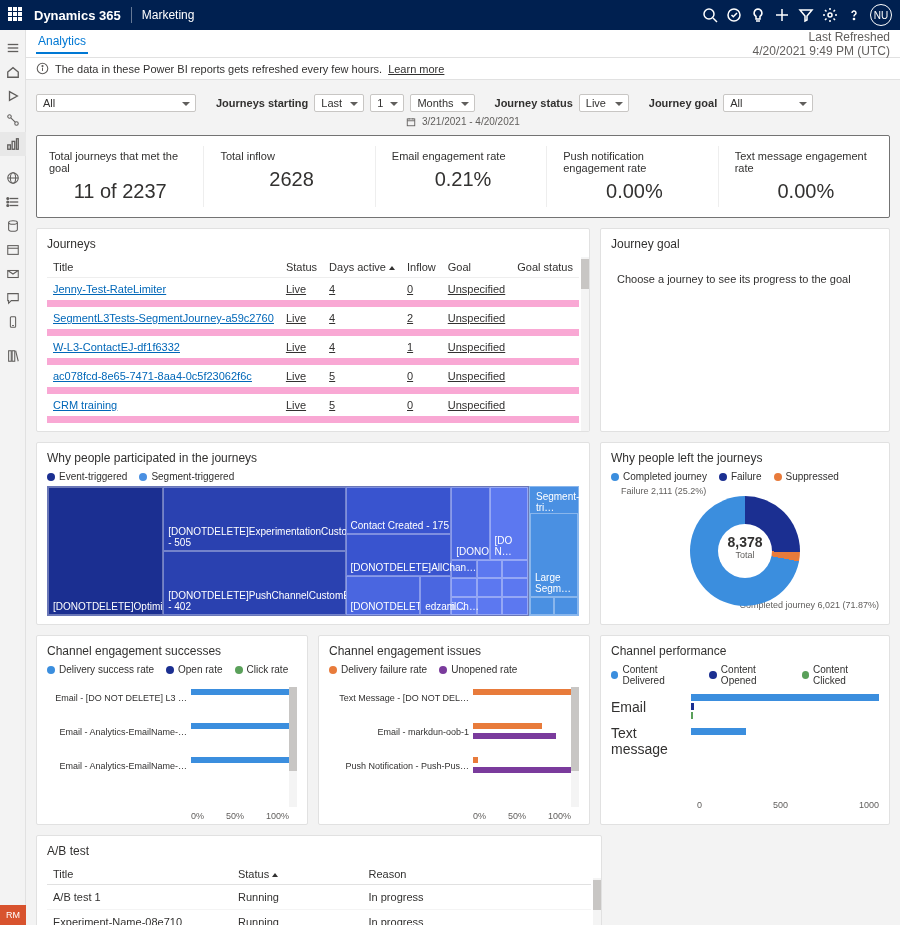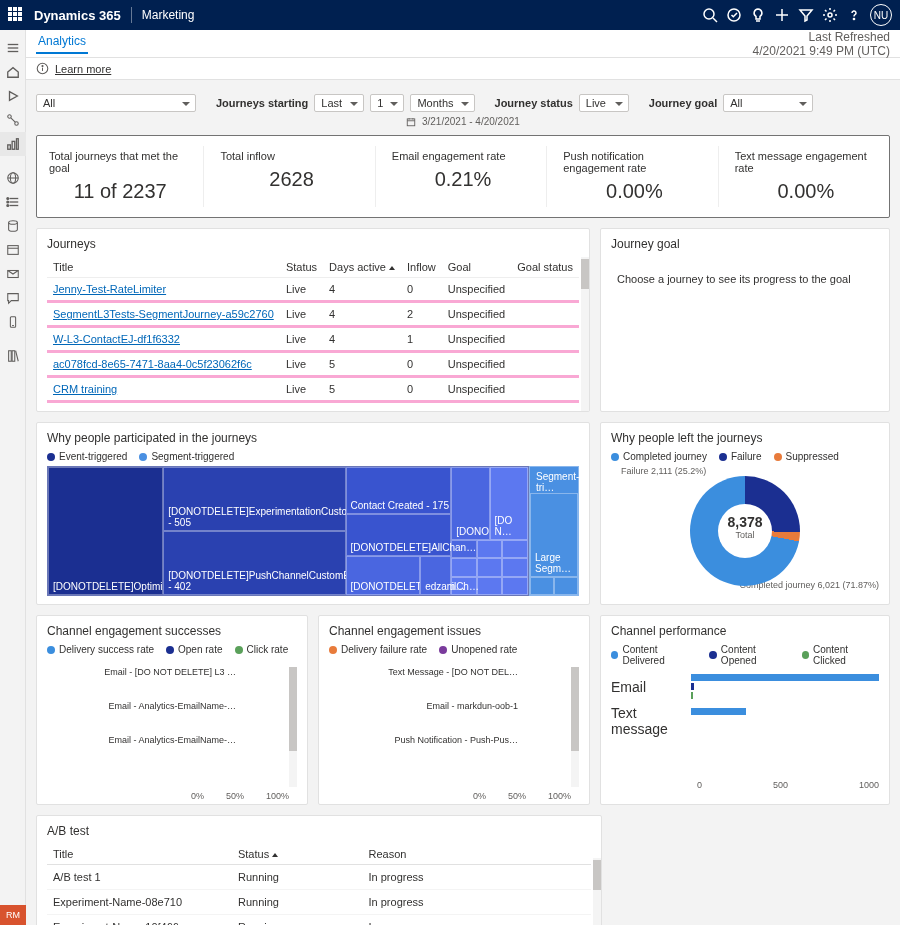--- a/index.html
+++ b/index.html
@@ -48,21 +48,21 @@
 .kpirow .kpi .klabel { font-size: 11px; color: #323130; margin-bottom: 6px; }
 .kpirow .kpi .kval { font-size: 20px; text-align: center; }
 
 .grid2 { display: grid; grid-template-columns: 1fr 290px; gap: 10px; margin-top: 10px; }
 .card { background: #fff; border: 1px solid #e1e1e1; border-radius: 2px; padding: 8px 10px; position: relative; }
 .card .ctitle { font-size: 12px; margin-bottom: 6px; }
 
 
 table.jt { width: 100%; border-collapse: collapse; font-size: 11px; }
 table.jt th { text-align: left; font-weight: 400; padding: 4px 6px; border-bottom: 1px solid #eee; color: #323130; }
-table.jt td { padding: 5px 6px; border-bottom: 3px solid #f9a8d4; }
+table.jt td { padding: 5px 6px; border-bottom: 7px solid #f9a8d4; text-decoration: underline; }
 table.jt td a { color: #0067b8; text-decoration: underline; }
 .vscroll { position: absolute; right: 0; top: 28px; bottom: 0; width: 8px; background: #f4f4f4; }
 .vscroll .thumb { background: #c8c6c4; width: 8px; }
 .sort-caret { display:inline-block; margin-left:3px; border-left:3px solid transparent; border-right:3px solid transparent; border-bottom:4px solid #323130; vertical-align: middle;}
 
 .goalmsg { font-size: 11px; text-align: left; padding: 16px 6px; }
 
 
 .legend { font-size: 10px; display: flex; gap: 12px; margin-bottom: 4px; }
 .legend .li { display: flex; align-items: center; gap: 4px; }
@@ -85,21 +85,21 @@
 .donut::after { content: ""; position: absolute; top: 28px; left: 28px; width: 54px; height: 54px; background: #fff; border-radius: 50%; }
 .donut-center { position: absolute; top: 38px; left: 0; width: 110px; text-align: center; z-index: 2; }
 .donut-center .big { font-size: 14px; font-weight: 600; }
 .donut-center .small { font-size: 9px; color: #605e5c; }
 .donut-note { font-size: 9px; color: #605e5c; }
 
 
 .grid3 { display: grid; grid-template-columns: 1fr 1fr 290px; gap: 10px; margin-top: 10px; }
 .eng { height: 190px; }
 .eng .rows { position: relative; height: 120px; margin-left: 4px; padding-right: 8px; }
-.eng .irow { display: flex; align-items: center; margin: 12px 0; height: 22px; flex-direction: column; }
+.eng .irow { display: flex; align-items: center; margin: 12px 0; height: 22px; }
 .eng .ilabel { width: 140px; font-size: 9px; text-align: right; padding-right: 4px; color: #323130; overflow: hidden; text-overflow: ellipsis; white-space: nowrap; }
 .eng .bars { position: relative; flex: 1; height: 100%; }
 .eng .bar { position: absolute; height: 6px; left: 0; }
 .eng .axis { display: flex; justify-content: space-between; font-size: 9px; color: #605e5c; padding-left: 144px; padding-right: 8px; margin-top: 4px; }
 .eng .vtrack { position:absolute; right:0; top:0; bottom:0; width:8px; background:#f4f4f4;}
 .eng .vtrack .thumb{ background:#c8c6c4; height:70%; width:8px;}
 
 
 .perf .prow { display: flex; align-items: center; height: 34px; }
 .perf .plabel { width: 80px; font-size: 14px; padding-right: 5px; }
@@ -278,20 +278,21 @@
       <div>Last Refreshed</div>
       <div>4/20/2021 9:49 PM (UTC)</div>
     </div>
   </div>
   <div class="infobar">
     <svg width="13" height="13" viewBox="0 0 16 16" fill="none" stroke="#605e5c" stroke-width="1.3">
         <circle cx="8" cy="8" r="6.5"></circle>
         <line x1="8" y1="7" x2="8" y2="11"></line>
         <circle cx="8" cy="5" r=".7" fill="#605e5c"></circle>
       </svg>
+    <span>The data in these Power BI reports gets refreshed every few hours.</span>
     <a href="#">Learn more</a>
   </div>
 
   <div class="content">
 
     <div class="filters">
       <div class="dropdown wide">All</div>
       <div class="fgroup">
         <span class="flabel">Journeys starting</span>
         <div class="dropdown">Last</div>

